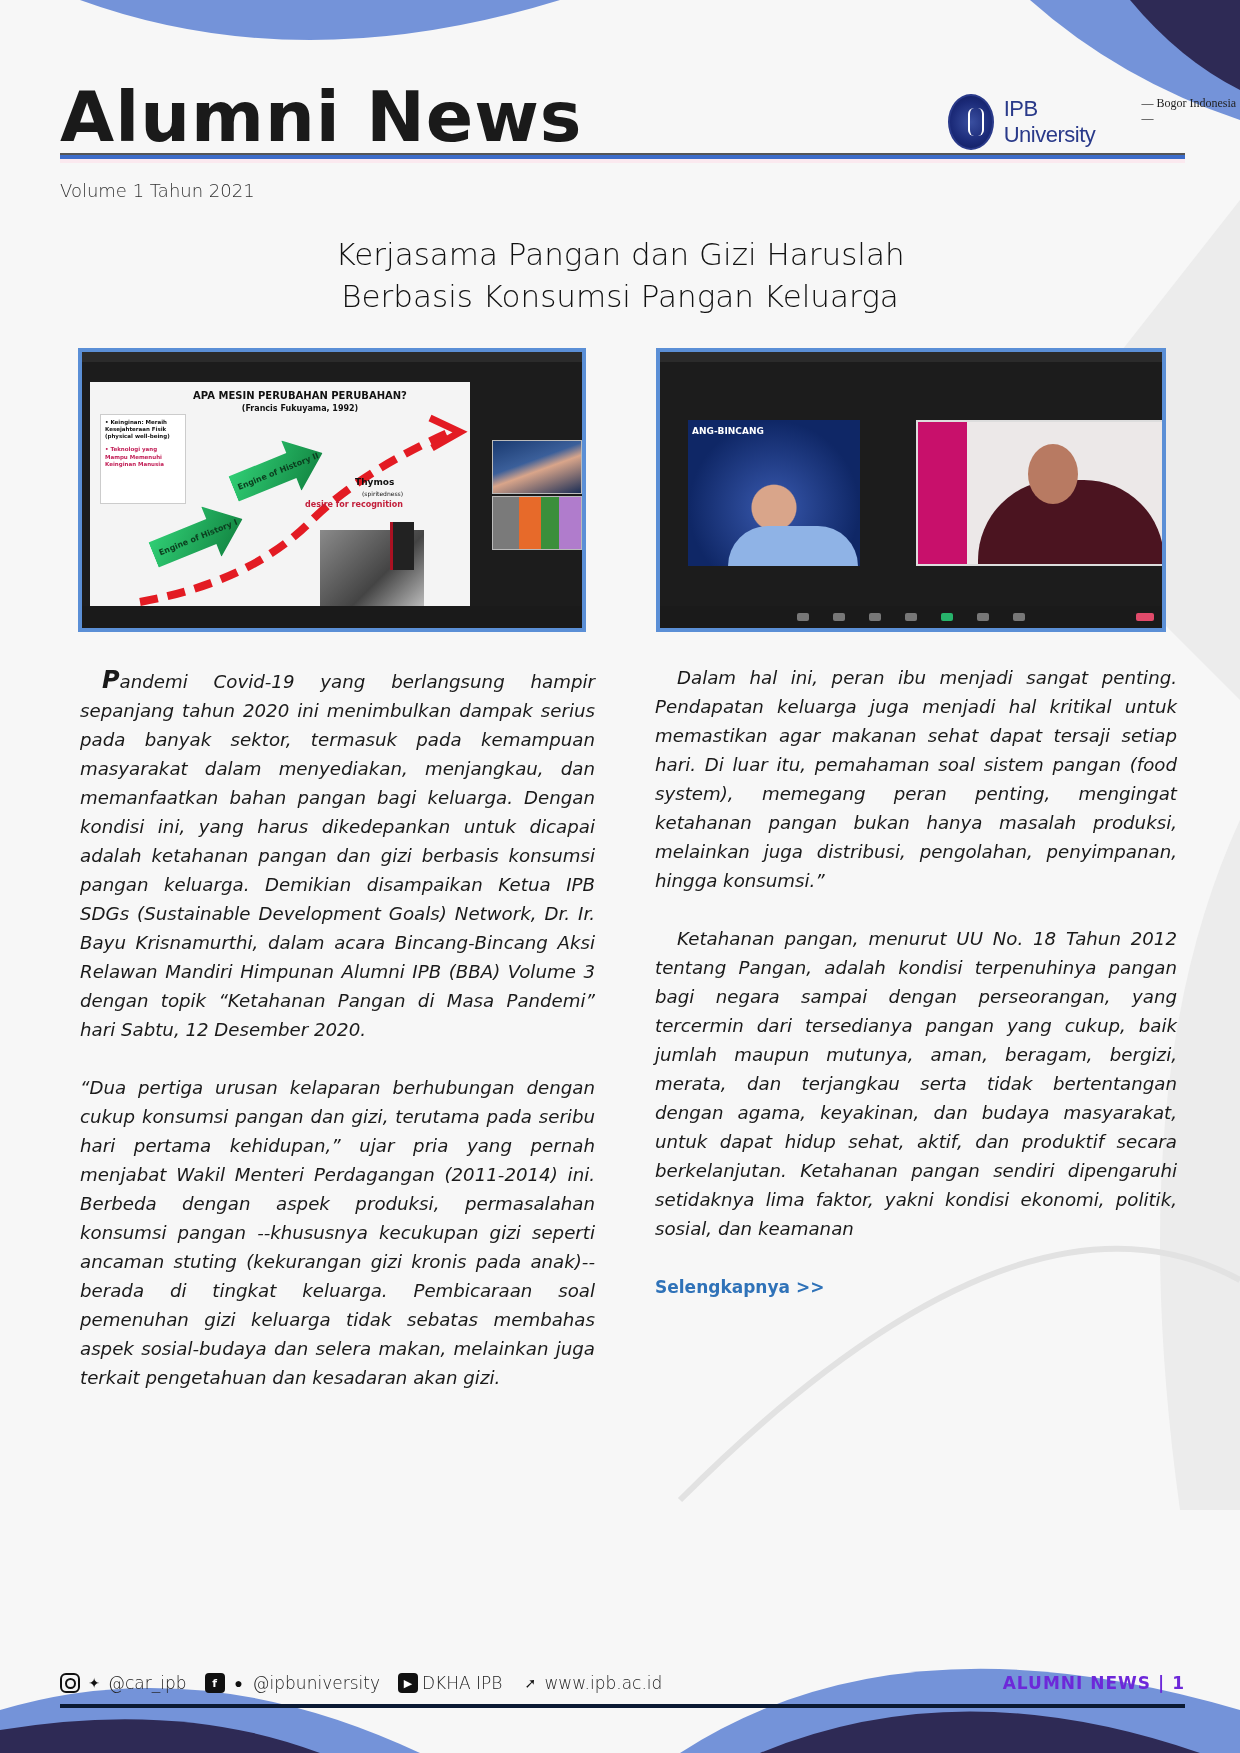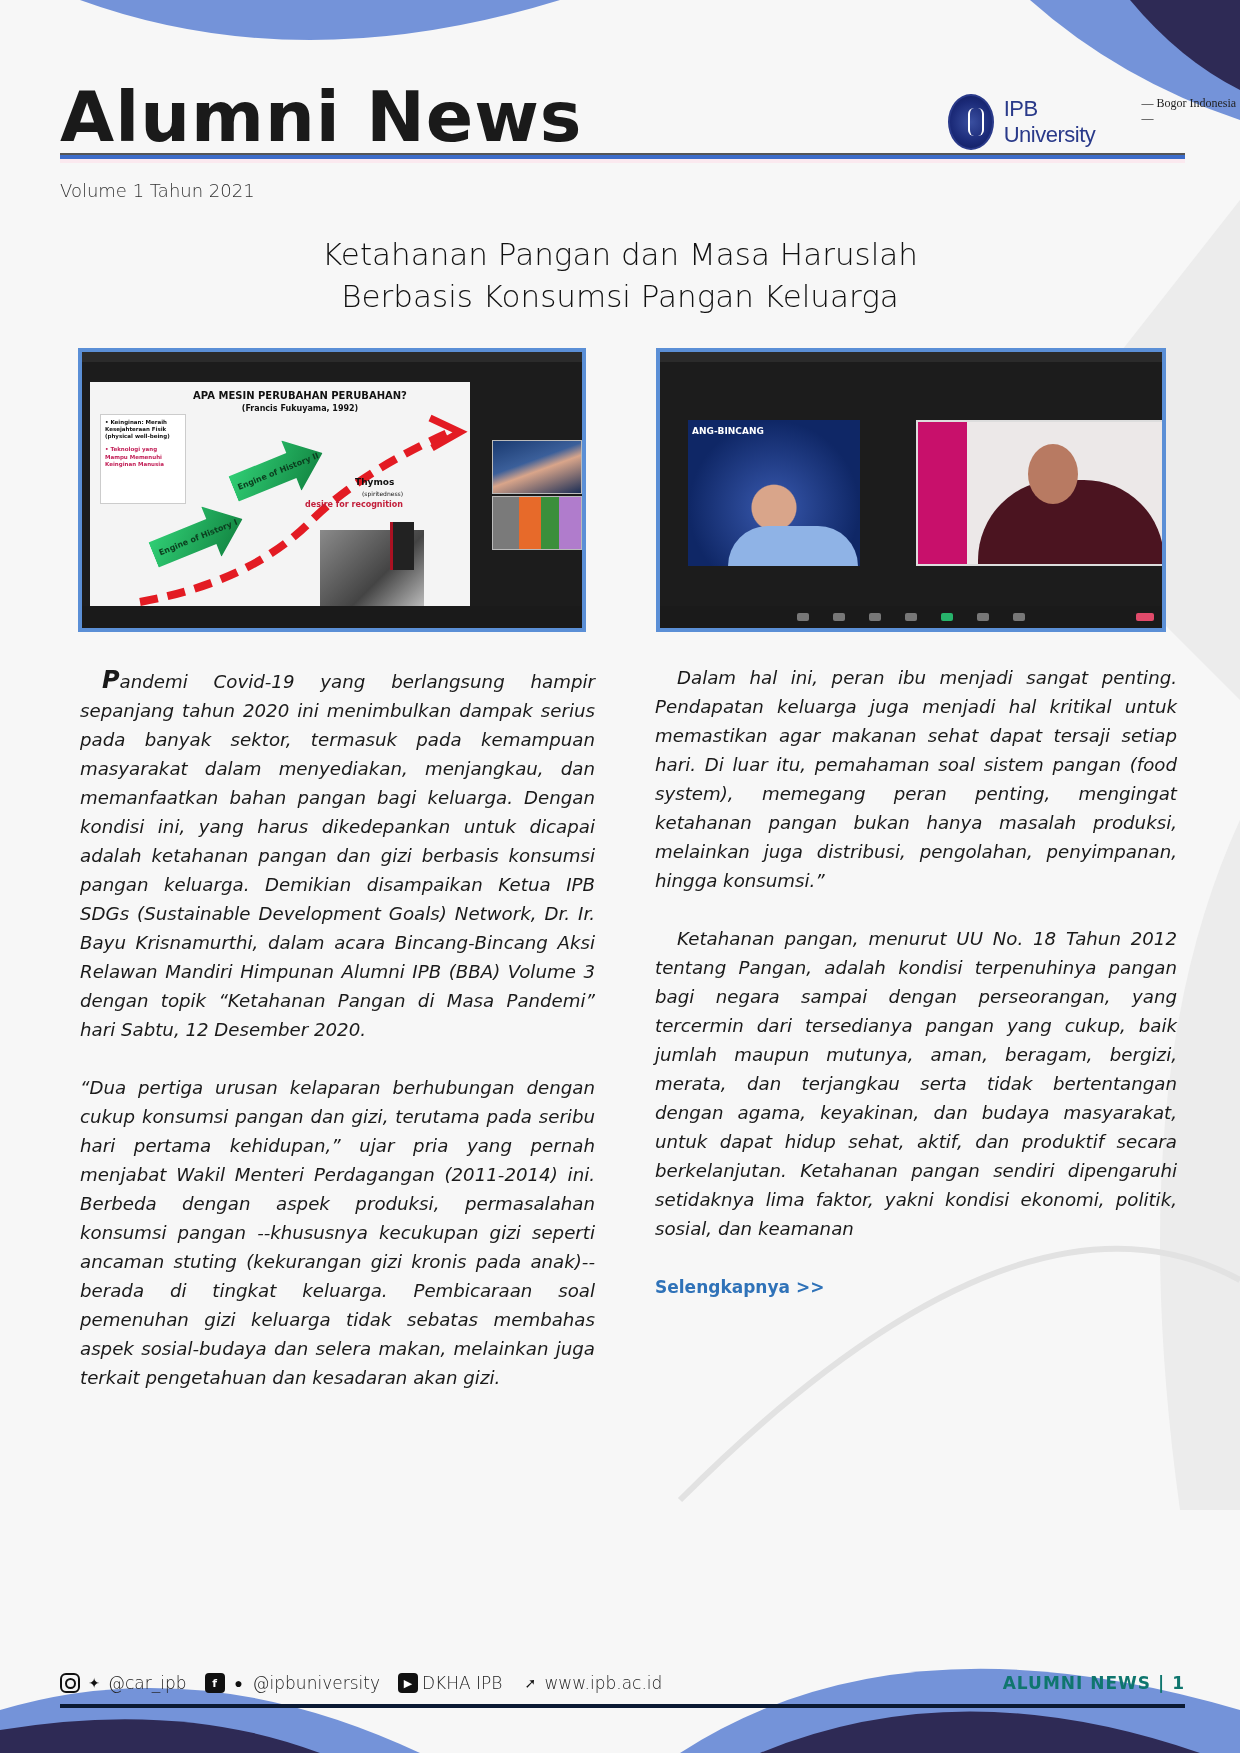--- a/index.html
+++ b/index.html
@@ -97,21 +97,21 @@
   .dropP { font-size: 24px; font-weight: bold; }
   .read-more { font-family: "DejaVu Sans", sans-serif; font-weight: bold; font-size: 17px; color: #2f72b8; text-decoration: none; display: inline-block; margin-top: 0; }
 
   .footer { position: absolute; left: 60px; top: 1673px; width: 1125px; display: flex; align-items: center; justify-content: space-between; }
   .social { display: flex; align-items: center; gap: 18px; font-family: "DejaVu Sans", sans-serif; font-size: 17px; color: #222; font-weight: 300; }
   .social-group { display: flex; align-items: center; gap: 4px; }
   .ico { display: inline-flex; align-items: center; justify-content: center; width: 20px; height: 20px; font-size: 14px; color: #111; }
   .ico-box { background: #111; color: #fff; border-radius: 4px; font-size: 11px; font-weight: bold; }
   .ico-ig { border: 2.5px solid #111; border-radius: 6px; width: 20px; height: 20px; position: relative; }
   .ico-ig::after { content: ""; width: 7px; height: 7px; border: 2px solid #111; border-radius: 50%; }
-  .page-label { font-family: "DejaVu Sans", sans-serif; font-weight: bold; font-size: 17px; color: #0f766e; letter-spacing: 1px; }
+  .page-label { font-family: "DejaVu Sans", sans-serif; font-weight: bold; font-size: 17px; color: #6d28d9; letter-spacing: 1px; }
   .rule-bottom { position: absolute; left: 60px; top: 1704px; width: 1125px; height: 4px; background: #0b1a33; }
 </style>
 </head>
 <body>
 
 <div class="deco" style="left:0;top:0;">
   <svg width="700" height="60">
       <path d="M80 0 Q300 80 560 0 Z" fill="#7493d9"></path>
     </svg>
 </div>
@@ -148,21 +148,21 @@
 </div>
 
 <div class="rule-top"></div>
 <div class="rule-pink"></div>
 
 <div class="subheader">
   <span class="vol-text">Volume 1 Tahun 2021</span>
 </div>
 
 <h1 class="article-title">
-  <span>Ketahanan Pangan dan Masa Haruslah</span><br>
+  <span>Kerjasama Pangan dan Gizi Haruslah</span><br>
   <span>Berbasis Konsumsi Pangan Keluarga</span>
 </h1>
 
 <div class="photo photo-1">
   <div class="zoom-topbar"></div>
   <div class="slide">
     <svg class="dash-path" width="340" height="200">
       <path d="M10 190 Q120 170 180 110 Q230 60 320 20" stroke="#e31b23" stroke-width="8" stroke-dasharray="18 10" fill="none"></path>
       <path d="M300 6 L330 20 L302 36" stroke="#e31b23" stroke-width="7" fill="none"></path>
     </svg>

